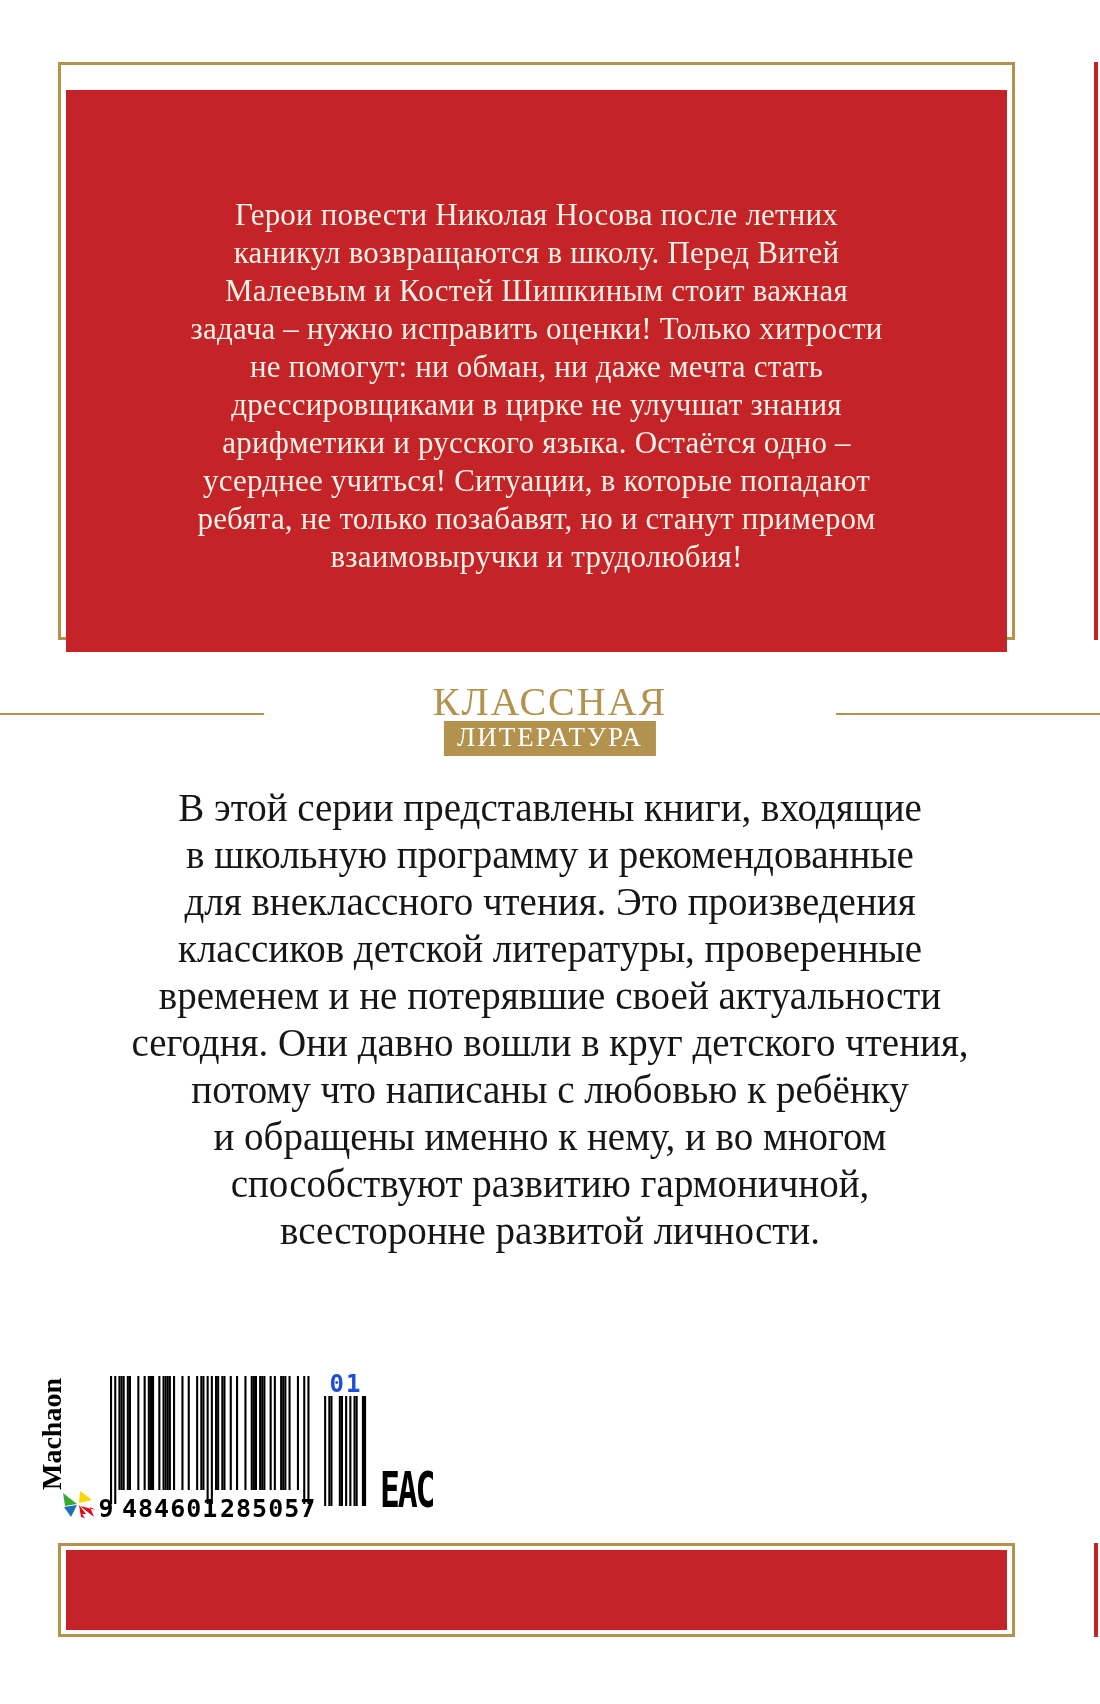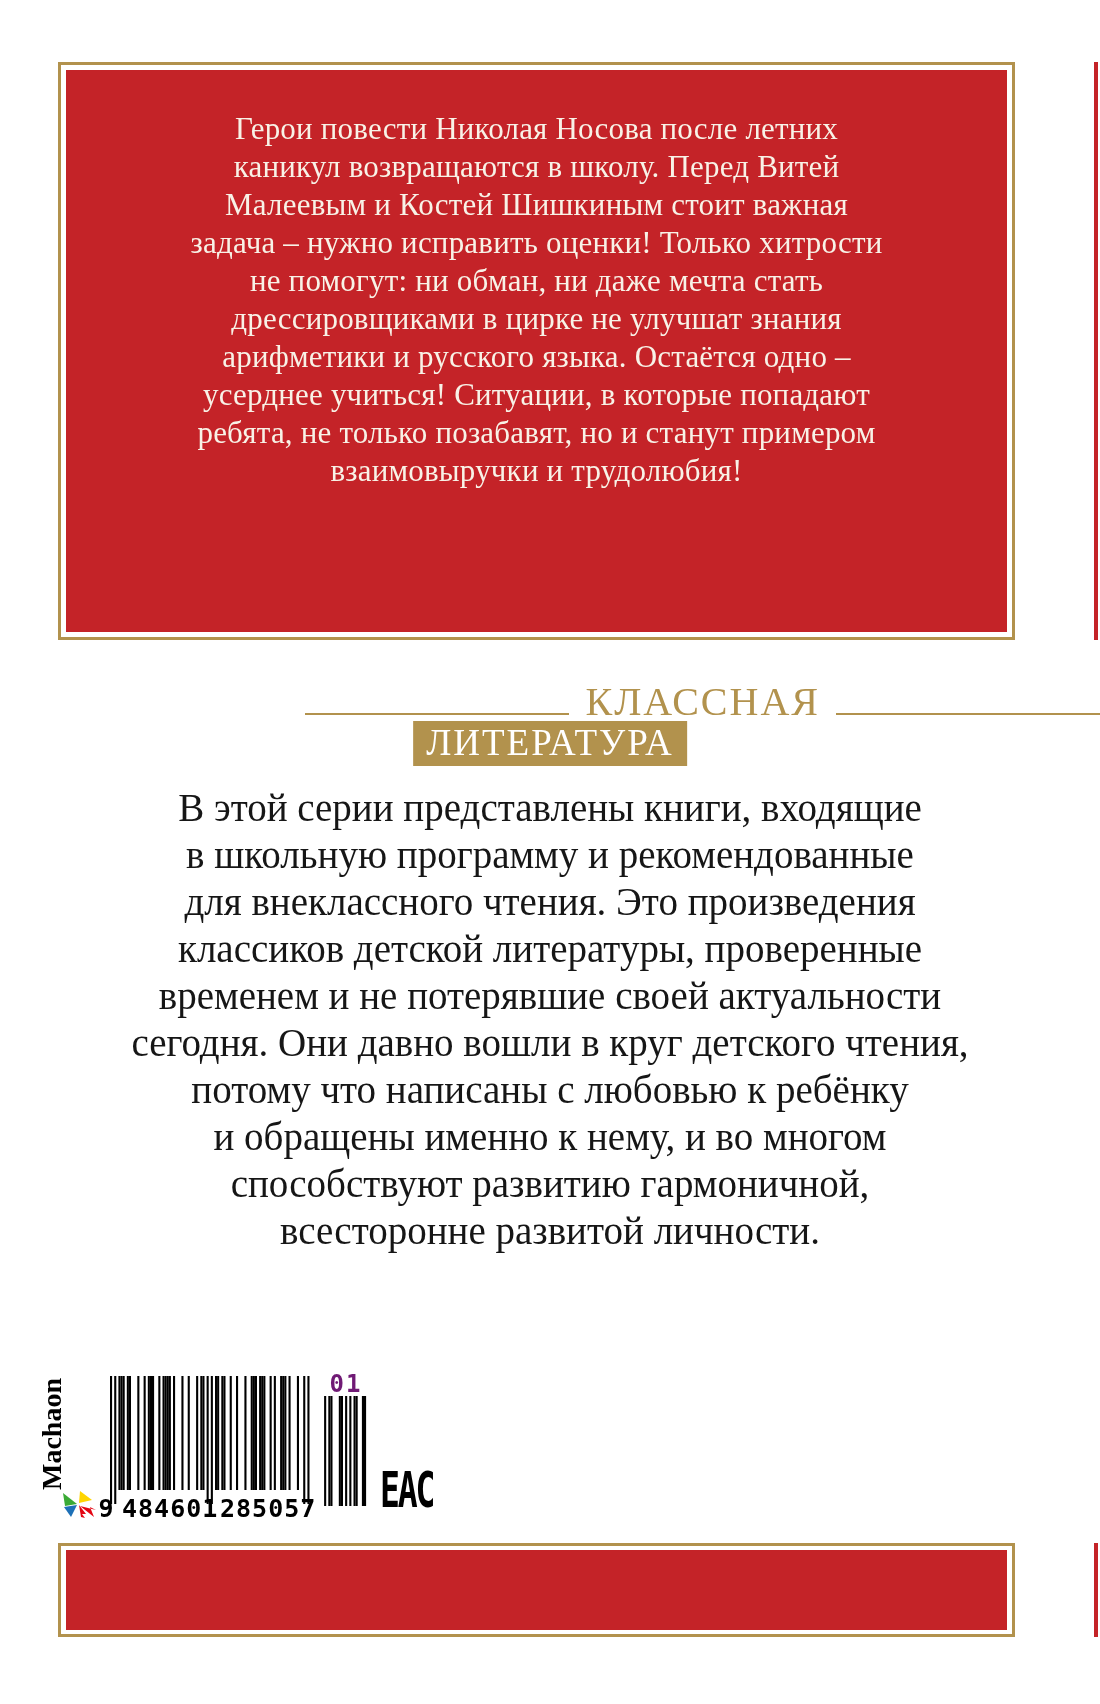--- a/index.html
+++ b/index.html
@@ -23,49 +23,50 @@
     width:957px;height:578px;
     box-sizing:border-box;
     border:3px solid var(--gold);
     background:#ffffff;
     padding:5px;
   }
   .top-box-red{
     width:100%;height:100%;
     background:var(--red);
     box-sizing:border-box;
-    padding-top:40px;
+    padding-top:106px;
+    margin-top:20px;
   }
   .annotation-text{
     color:var(--cream);
     font-size:31px;
     line-height:38px;
     text-align:center;
     white-space:pre-line;
     letter-spacing:0.2px;
   }
 
   
   .series-title-row{
     position:absolute;left:0;top:682px;width:1100px;
-    display:flex;justify-content:flex-end;align-items:flex-end;gap:16px;
+    display:flex;justify-content:space-between;align-items:flex-end;gap:16px;
   }
   .series-rule{
     width:264px;height:2px;background:var(--gold);margin-bottom:7px;
   }
   .series-title{
     color:var(--gold);
     font-size:40px;line-height:1;
     letter-spacing:2px;
     white-space:nowrap;
   }
   .series-badge{
     position:absolute;top:721px;left:50%;transform:translateX(-50%);
     background:var(--gold);color:#ffffff;
-    font-size:37px;line-height:1;
+    font-size:27px;line-height:1;
     letter-spacing:2px;
     padding:3px 13px 5px;
     white-space:nowrap;
   }
 
   
   .series-desc{
     position:absolute;left:50%;top:784px;transform:translateX(-50%);
     width:940px;
     color:var(--ink);
@@ -98,21 +99,21 @@
     text-align:center;
   }
   .isbn-lead{left:34px;width:20px;}
   .isbn-g1{left:60px;width:96px;letter-spacing:1px;}
   .isbn-g2{left:158px;width:96px;letter-spacing:1px;}
   .addon-svg{position:absolute;left:260px;top:24px;}
   .addon-svg rect{fill:#000;}
   .addon-label{
     position:absolute;left:262px;top:-2px;width:44px;
     font-family:"DejaVu Sans Mono", monospace;
-    font-size:24px;font-weight:bold;color:#701a75;
+    font-size:24px;font-weight:bold;color:#1d4ed8;
     text-align:center;letter-spacing:2px;
   }
   .eac-mark{
     position:absolute;left:318px;top:92px;
     font-family:"DejaVu Sans Mono", monospace;
     font-weight:bold;font-size:46px;line-height:1;color:#000;
     letter-spacing:-3px;
     transform:scale(0.72,1.1);transform-origin:left top;
   }
 

